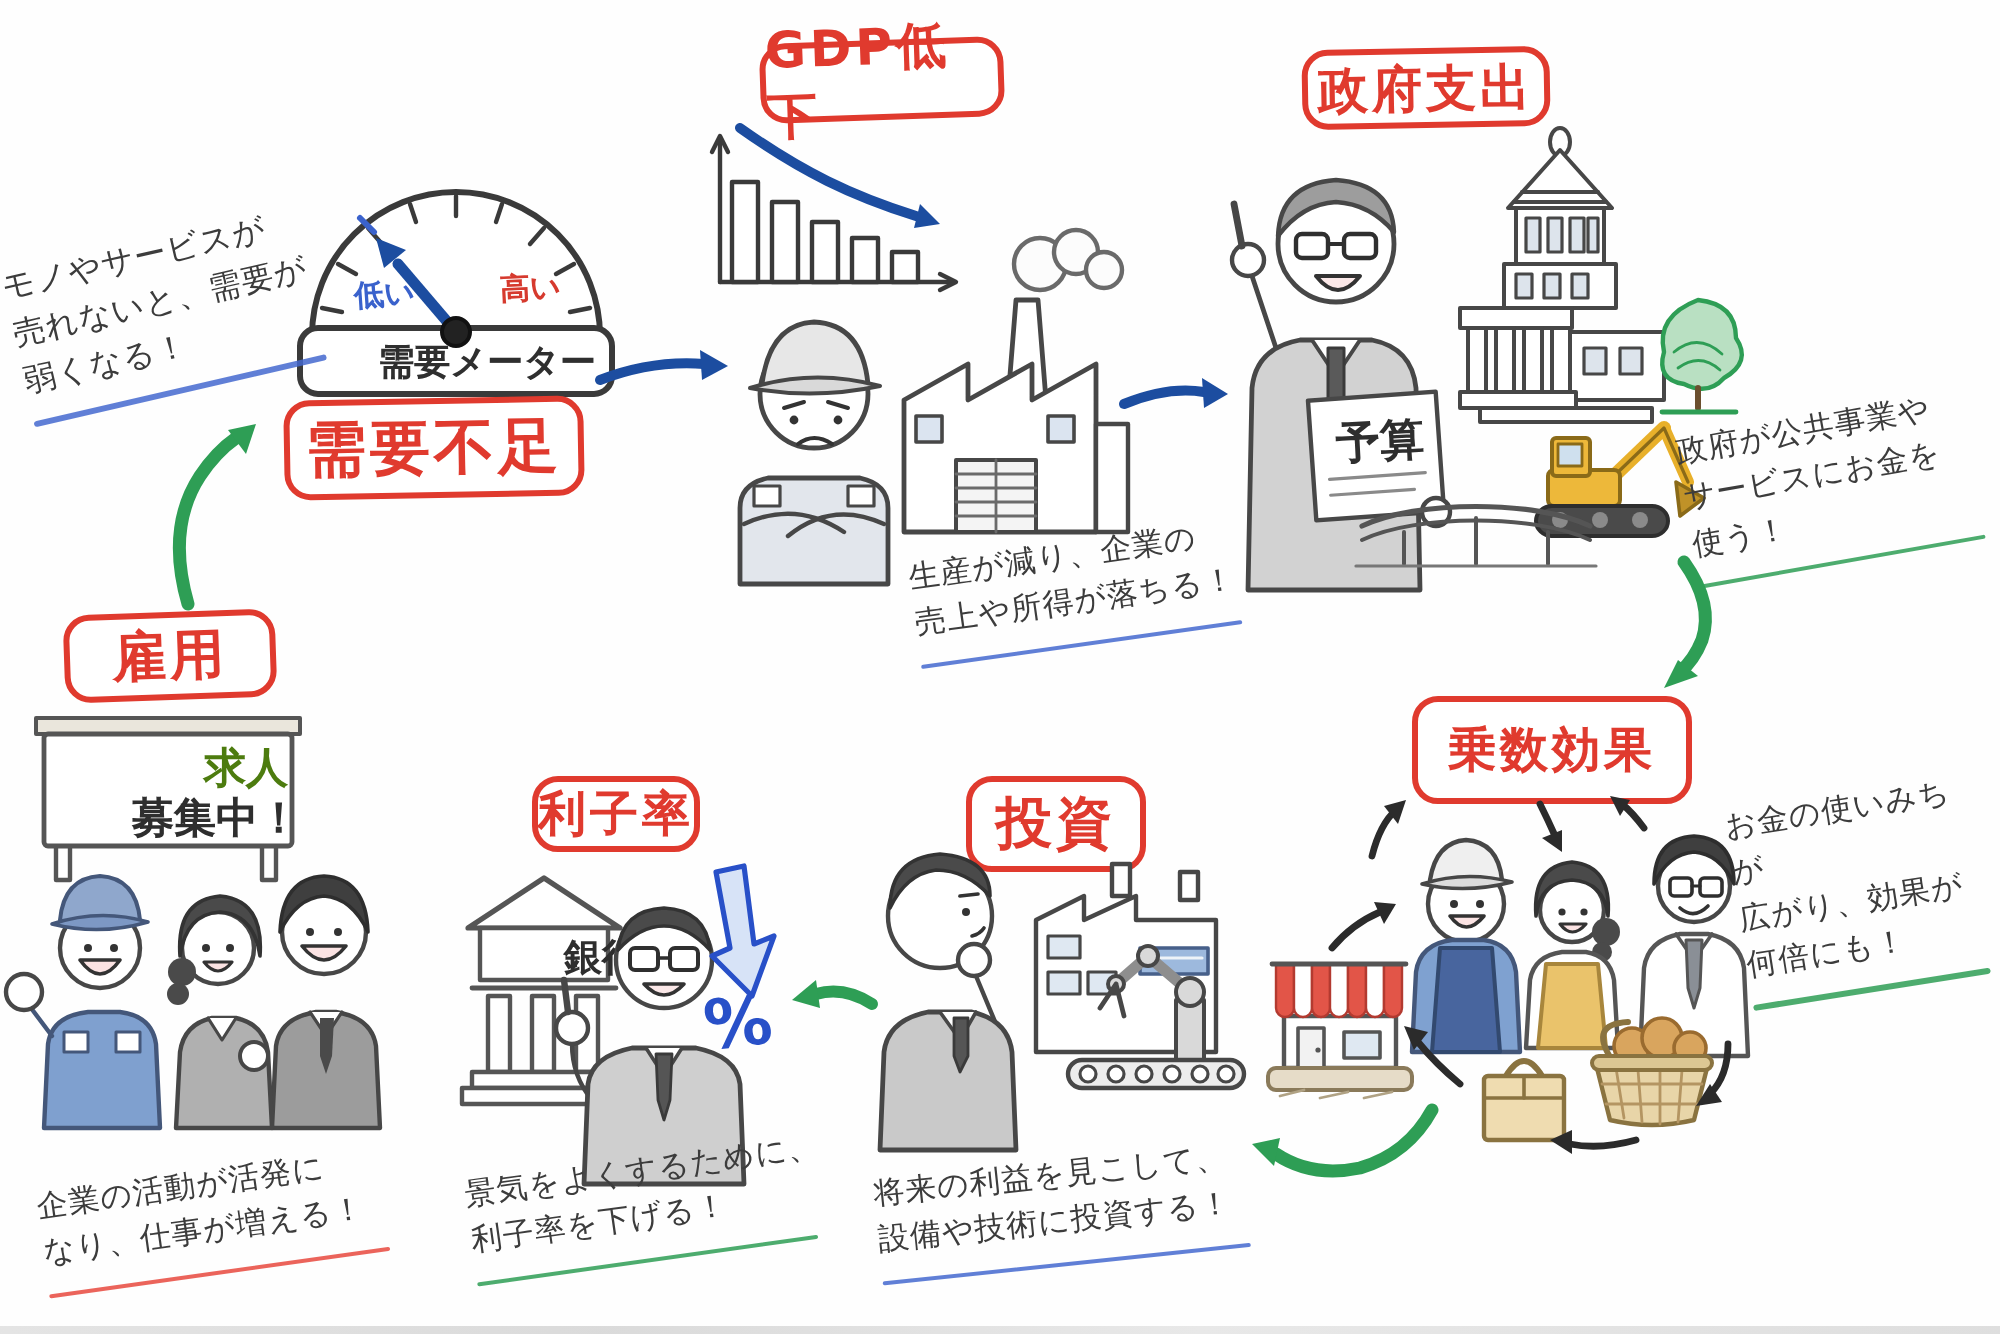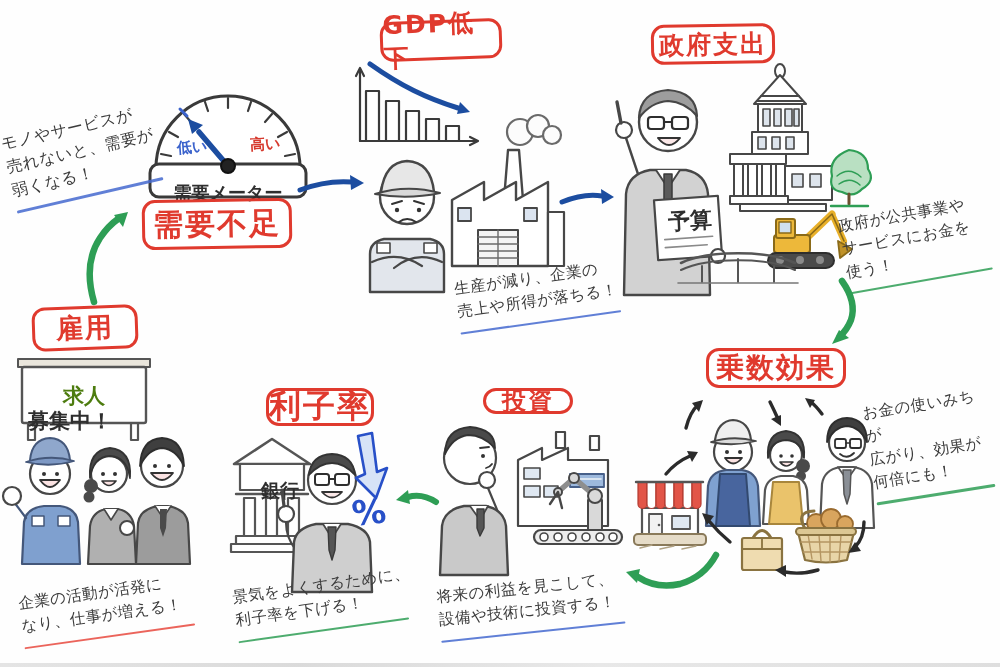--- a/index.html
+++ b/index.html
@@ -14,21 +14,21 @@
     border:3.5px solid #e03a2e; border-radius:13px; color:#e03a2e; font-weight:bold;
     background:rgba(255,255,255,.5); letter-spacing:2px; }
 
   .note { position:absolute; color:#3c3c3c; font-size:15.5px; line-height:1.5; font-weight:500; letter-spacing:.5px; }
   .note .ul { height:2.6px; margin-top:8px; border-radius:3px; opacity:.85; }
   .ul-blue { background:#4468cf; }
   .ul-green { background:#2e9e55; }
   .ul-red { background:#e8493e; }
 
   .txt { position:absolute; color:#333; }
-  .center { text-align:center;margin-top:12px; }
+  .center { text-align:right; }
   .bottom-edge { position:absolute; left:0; bottom:0; width:1000px; height:4px;
     background:linear-gradient(90deg,#cfcfcf 0%,#bdbdbd 30%,#d6d6d6 60%,#c4c4c4 100%); opacity:.55; }
 </style>
 </head>
 <body>
 
 <div id="canvas">
 
   <svg class="abs" style="left:142px;top:56px" width="170" height="145" viewBox="0 0 170 145">
     <path d="M14 112 A72 72 0 0 1 158 112 Z" fill="#ffffff" stroke="#3a3a3a" stroke-width="3"></path>
@@ -247,21 +247,21 @@
     <div>サービスにお金を</div>
     <div>使う！</div>
     <div class="ul ul-green" style="width:145px"></div>
   </div>
 
   <svg class="abs" style="left:826px;top:276px" width="42" height="72" viewBox="0 0 42 72">
     <path d="M16 5 Q31 26 25 44 Q21 54 14 60" fill="none" stroke="#2e9e55" stroke-width="6.5"></path>
     <polygon points="6,68 13,54 23,62" fill="#2e9e55"></polygon>
   </svg>
 
-  <div class="label-box" style="left:706px;top:348px;width:140px;height:40px;font-size:28px">
+  <div class="label-box" style="left:706px;top:348px;width:140px;height:54px;font-size:24px">
     <span>乗数効果</span>
   </div>
 
   <svg class="abs" style="left:634px;top:478px" width="72" height="74" viewBox="0 0 72 74">
     <rect x="8" y="30" width="56" height="26" fill="#ffffff" stroke="#555" stroke-width="2.2"></rect>
     <g>
       <path d="M4 4 h9 v22 a4.5 4.5 0 0 1 -9 0 Z" fill="#e25548" stroke="#b33a30" stroke-width="1.2"></path>
       <path d="M13 4 h9 v22 a4.5 4.5 0 0 1 -9 0 Z" fill="#ffffff" stroke="#b33a30" stroke-width="1.2"></path>
       <path d="M22 4 h9 v22 a4.5 4.5 0 0 1 -9 0 Z" fill="#e25548" stroke="#b33a30" stroke-width="1.2"></path>
       <path d="M31 4 h9 v22 a4.5 4.5 0 0 1 -9 0 Z" fill="#ffffff" stroke="#b33a30" stroke-width="1.2"></path>
@@ -366,21 +366,21 @@
     <div>広がり、効果が</div>
     <div>何倍にも！</div>
     <div class="ul ul-green" style="width:120px"></div>
   </div>
 
   <svg class="abs" style="left:622px;top:546px" width="102" height="46" viewBox="0 0 102 46">
     <path d="M94 9 Q82 31 58 38 Q34 43 16 31" fill="none" stroke="#2e9e55" stroke-width="6.5"></path>
     <polygon points="4,26 18,23 15,37" fill="#2e9e55"></polygon>
   </svg>
 
-  <div class="label-box" style="left:483px;top:388px;width:90px;height:26px;font-size:24px">
+  <div class="label-box" style="left:483px;top:388px;width:90px;height:48px;font-size:28px">
     <span>投資</span>
   </div>
 
   <svg class="abs" style="left:428px;top:420px" width="95" height="155" viewBox="0 0 95 155">
     <circle cx="42" cy="38" r="26" fill="#ffffff" stroke="#474747" stroke-width="2.2"></circle>
     <path d="M17 34 Q17 9 42 7 Q67 9 67 28 Q55 15 40 15 Q25 17 17 34 Z" fill="#4a4a4a" stroke="#333" stroke-width="1.8"></path>
     <circle cx="55" cy="36" r="2" fill="#333"></circle>
     <path d="M52 28 L61 27" stroke="#333" stroke-width="1.8" fill="none"></path>
     <path d="M58 48 Q62 47 64 44" stroke="#333" stroke-width="1.8" fill="none"></path>
     <circle cx="59" cy="60" r="8" fill="#ffffff" stroke="#474747" stroke-width="2.2"></circle>
@@ -424,21 +424,21 @@
     <div>将来の利益を見こして、</div>
     <div>設備や技術に投資する！</div>
     <div class="ul ul-blue" style="width:185px"></div>
   </div>
 
   <svg class="abs" style="left:392px;top:486px" width="48" height="28" viewBox="0 0 48 28">
     <path d="M44 16 Q30 7 16 11" fill="none" stroke="#2e9e55" stroke-width="6"></path>
     <polygon points="4,14 16,4 18,18" fill="#2e9e55"></polygon>
   </svg>
 
-  <div class="label-box" style="left:266px;top:388px;width:108px;height:38px;font-size:32px">
+  <div class="label-box" style="left:266px;top:388px;width:84px;height:38px;font-size:24px">
     <span>利子率</span>
   </div>
 
   <svg class="abs" style="left:228px;top:434px" width="88" height="122" viewBox="0 0 88 122">
     <polygon points="6,30 44,5 82,30" fill="#ffffff" stroke="#555" stroke-width="2.6"></polygon>
     <rect x="12" y="30" width="64" height="26" fill="#ffffff" stroke="#555" stroke-width="2.2"></rect>
     <line x1="8" y1="60" x2="80" y2="60" stroke="#555" stroke-width="2.4"></line>
     <g fill="#ffffff" stroke="#555" stroke-width="2.2">
       <rect x="16" y="64" width="11" height="38"></rect>
         <rect x="38" y="64" width="11" height="38"></rect>
@@ -481,21 +481,21 @@
     <span>雇用</span>
   </div>
 
   <svg class="abs" style="left:14px;top:356px" width="140" height="88" viewBox="0 0 140 88">
     <rect x="14" y="8" width="7" height="76" fill="#ffffff" stroke="#555" stroke-width="2.2"></rect>
     <rect x="117" y="8" width="7" height="76" fill="#ffffff" stroke="#555" stroke-width="2.2"></rect>
     <rect x="4" y="3" width="132" height="8" fill="#eae6dc" stroke="#555" stroke-width="2"></rect>
     <rect x="8" y="11" width="124" height="56" rx="2" fill="#ffffff" stroke="#555" stroke-width="2.4"></rect>
   </svg>
   <div class="txt center" style="left:24px;top:370px;width:120px;font-size:21px;font-weight:bold;color:#4d7c0f">求人</div>
-  <div class="txt center" style="left:6px;top:395px;width:128px;font-size:21px;font-weight:bold;color:#2e2e2e">募集中！</div>
+  <div class="txt center" style="left:22px;top:395px;width:128px;font-size:21px;font-weight:bold;color:#2e2e2e">募集中！</div>
 
   <svg class="abs" style="left:2px;top:424px" width="205" height="140" viewBox="0 0 205 140">
 
     <circle cx="160" cy="42" r="21" fill="#ffffff" stroke="#474747" stroke-width="2.2"></circle>
     <path d="M138 42 Q139 15 160 14 Q181 15 182 42 Q174 25 160 24 Q146 25 138 42 Z" fill="#3f3f3f" stroke="#2e2e2e" stroke-width="1.8"></path>
     <circle cx="153" cy="42" r="2" fill="#333"></circle>
       <circle cx="167" cy="42" r="2" fill="#333"></circle>
     <path d="M149 49 Q160 63 171 49 Z" fill="#fbe3e3" stroke="#333" stroke-width="1.8"></path>
     <path d="M134 140 L136 99 Q138 85 156 82 L166 82 Q184 85 186 99 L188 140 Z" fill="#9c9c9c" stroke="#474747" stroke-width="2.2"></path>
     <path d="M153 82 L161 94 L169 82" fill="#ffffff" stroke="#474747" stroke-width="1.6"></path>

